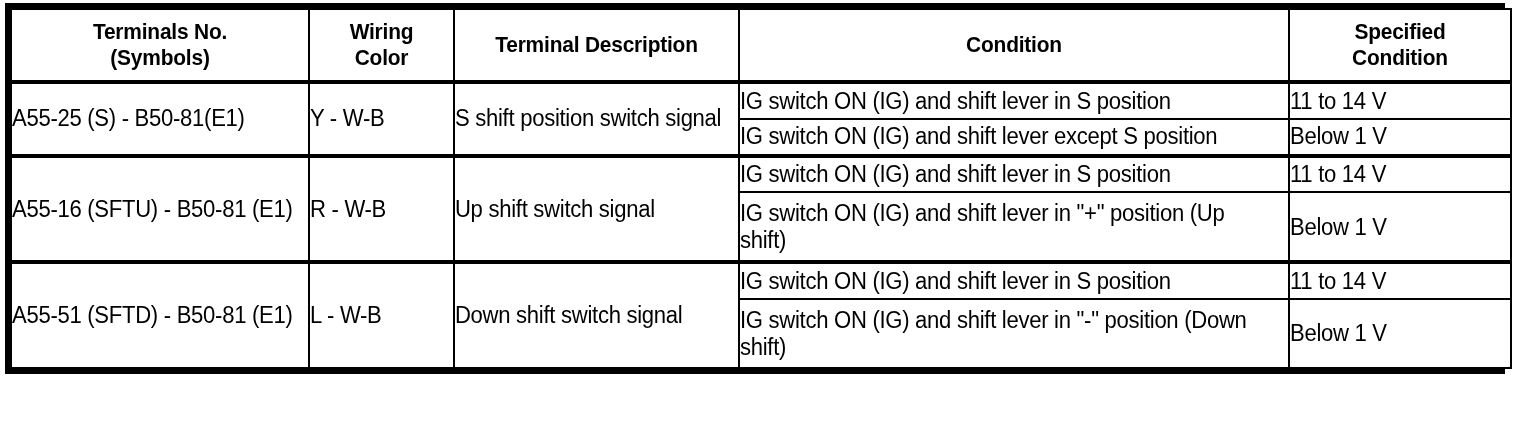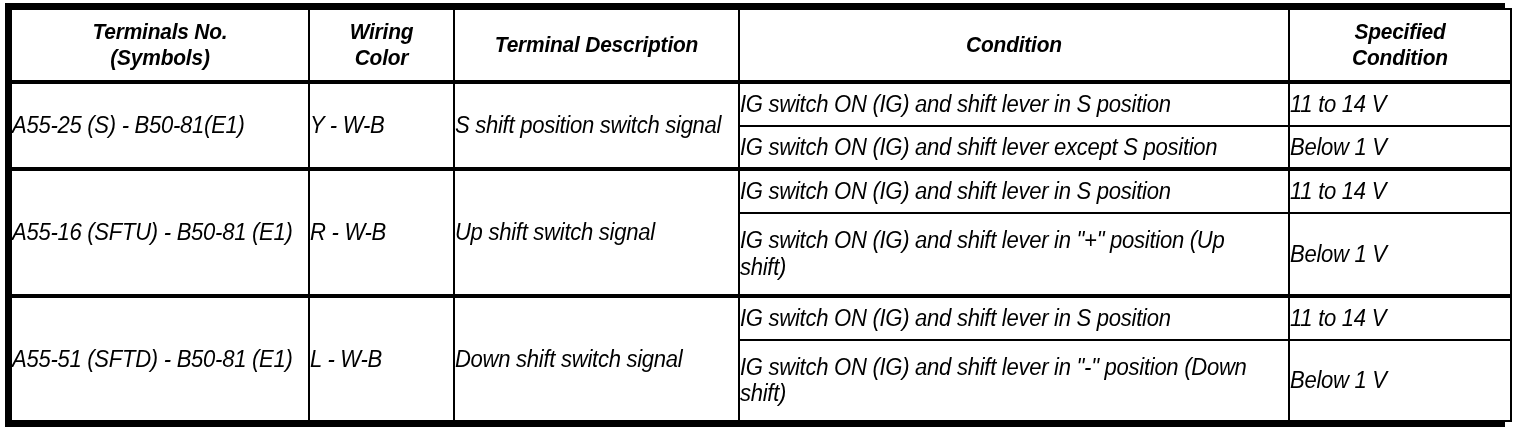--- a/index.html
+++ b/index.html
@@ -13,25 +13,24 @@
     overflow: hidden;
     font-family: "Liberation Sans", "DejaVu Sans", sans-serif;
     color: #000000;
   }
 
   #table-wrap {
     position: absolute;
     left: 5px;
     top: 3px;
     width: 1500px;
-    height: 424px;
+    height: 371px;
     box-sizing: border-box;
     border: 5px solid #000000;
     background: #404040;
-    font-style: italic;
   }
 
   table.spec-table {
     width: 100%;
     height: 100%;
     border-collapse: collapse;
     table-layout: fixed;
     background: #ffffff;
   }
 

